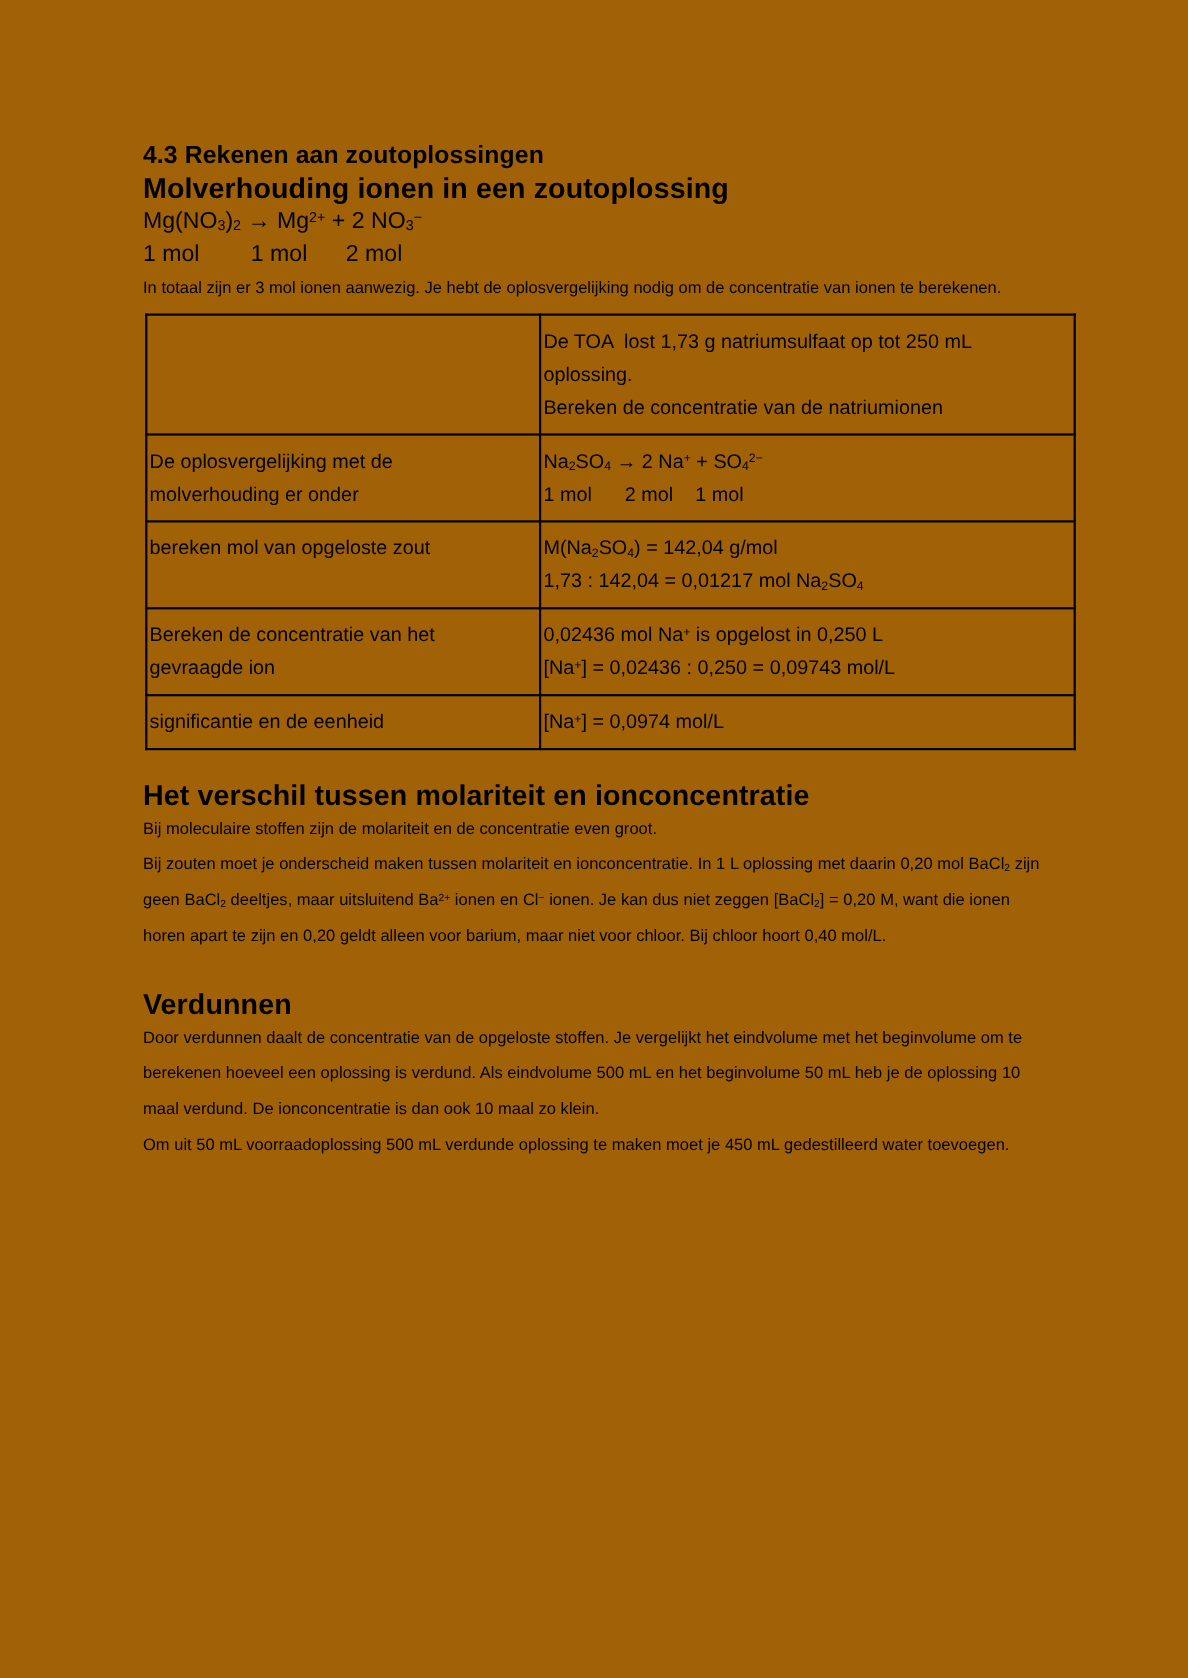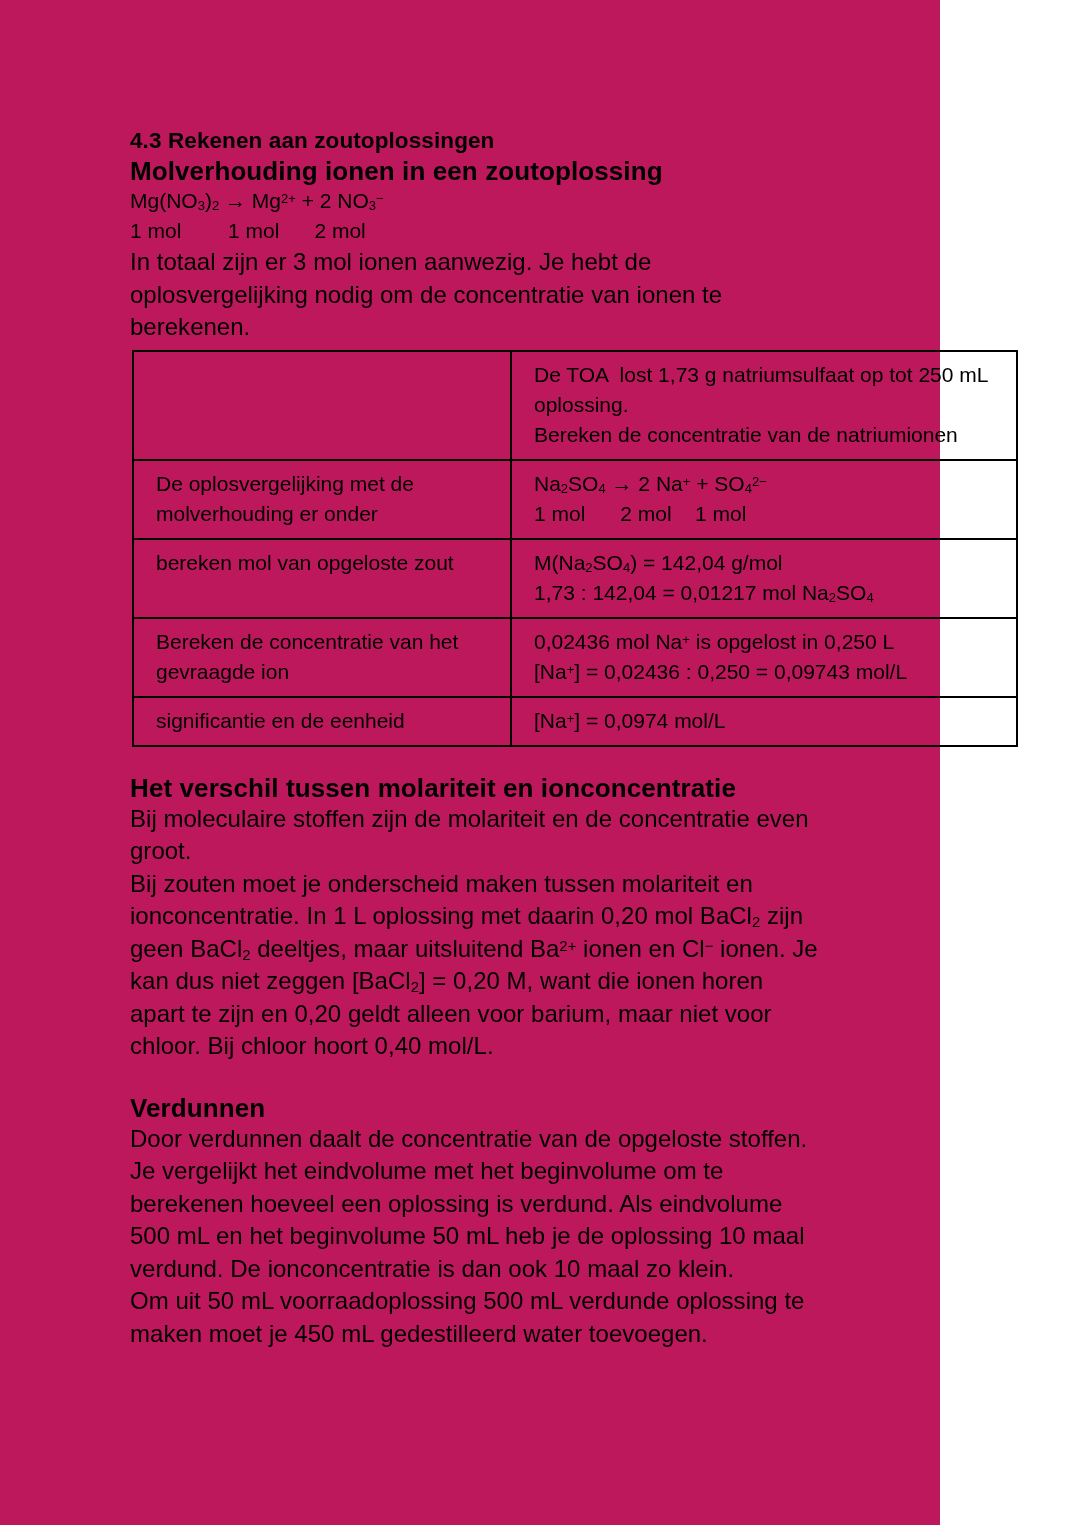--- a/index.html
+++ b/index.html
@@ -9,23 +9,23 @@
   }
   body {
     width: 1080px;
     height: 1525px;
     font-family: "Liberation Sans", sans-serif;
     color: #000000;
     -webkit-font-smoothing: antialiased;
   }
   .page {
     position: relative;
-    width: 940px;
+    width: 1080px;
     height: 1525px;
-    background: #be185d;
+    background: #a16207;
     box-sizing: border-box;
     padding: 126px 120px 0 130px;
   }
   .h1 {
     font-size: 22.5px;
     font-weight: bold;
     line-height: 30px;
     letter-spacing: 0.1px;
   }
   .h2 {
@@ -38,21 +38,21 @@
     font-size: 21px;
     line-height: 30px;
     white-space: pre;
   }
   .molline {
     font-size: 21px;
     line-height: 30px;
     white-space: pre;
   }
   .para {
-    font-size: 24px;
+    font-size: 15px;
     line-height: 32.5px;
     letter-spacing: 0.02px;
     max-width: 822px;
   }
   sub {
     font-size: 0.62em;
     vertical-align: -0.18em;
     line-height: 0;
   }
   sup {
@@ -64,22 +64,22 @@
   table.calc {
     border-collapse: collapse;
     margin-top: 6px;
     margin-left: 2px;
     width: 816px;
     table-layout: fixed;
   }
   table.calc td {
     border: 2px solid #000000;
     vertical-align: top;
-    padding: 8px 10px 9px 22px;
-    font-size: 21px;
+    padding: 8px 10px 9px 2px;
+    font-size: 18px;
     line-height: 30px;
   }
   td.col-left { width: 344px; }
   td.col-right { width: 472px; }
   .cell-line { white-space: pre-wrap; }
   .spacer-md { height: 26px; }
   .spacer-lg { height: 30px; }
 </style>
 </head>
 <body>

